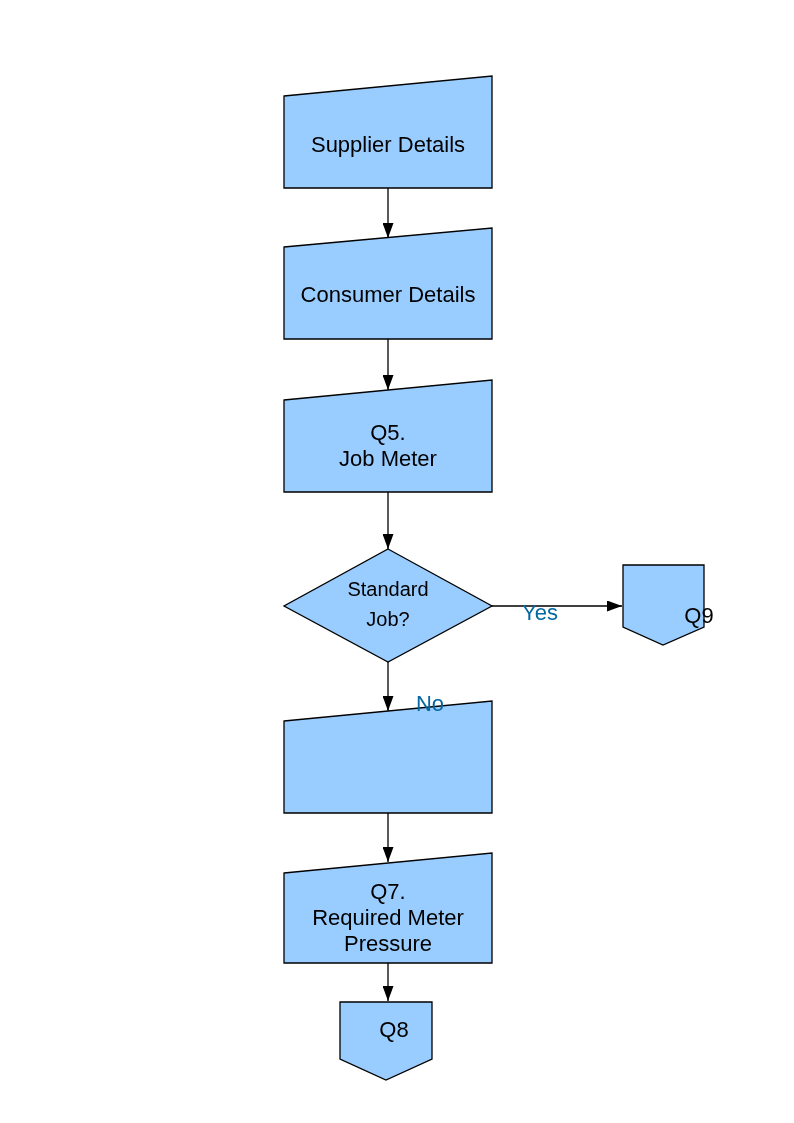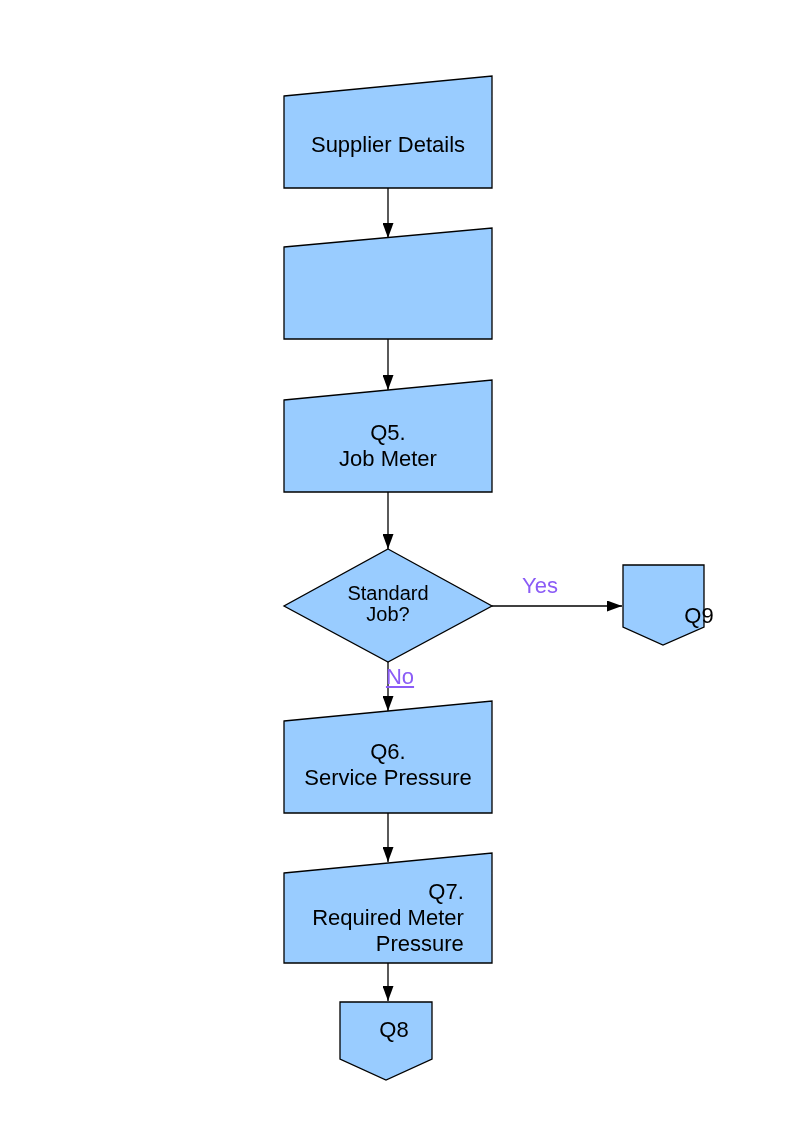--- a/index.html
+++ b/index.html
@@ -36,22 +36,23 @@
     line-height: 26px;
     color: #000000;
     text-align: center;
     white-space: pre-line;
   }
   .edge-label {
     position: absolute;
     transform: translate(-50%, -50%);
     font-size: 22px;
     line-height: 26px;
-    color: #8b5cf6;
+    color: #0369a1;
     white-space: nowrap;
+    margin-top: 27px;
   }
 </style>
 </head>
 <body>
 
 <div class="canvas">
 
   <svg width="794" height="1123" viewBox="0 0 794 1123">
     <defs>
       <marker id="arrowhead" viewBox="0 0 15 11" refX="15" refY="5.5" markerWidth="15" markerHeight="11" markerUnits="userSpaceOnUse" orient="auto">
@@ -71,28 +72,27 @@
     <polygon class="node-shape" points="284,247 492,228 492,339 284,339" fill="#99CCFF"></polygon>
     <polygon class="node-shape" points="284,400 492,380 492,492 284,492" fill="#99CCFF"></polygon>
     <polygon class="node-shape" points="388,549 492,606 388,662 284,606" fill="#99CCFF"></polygon>
     <polygon class="node-shape" points="623,565 704,565 704,627 663,645 623,627" fill="#99CCFF"></polygon>
     <polygon class="node-shape" points="284,721 492,701 492,813 284,813" fill="#99CCFF"></polygon>
     <polygon class="node-shape" points="284,873 492,853 492,963 284,963" fill="#99CCFF"></polygon>
     <polygon class="node-shape" points="340,1002 432,1002 432,1059 386,1080 340,1059" fill="#99CCFF"></polygon>
   </svg>
 
   <div class="label" style="left:388px; top:145px;text-align:center;">Supplier Details</div>
+  <div class="label" style="left:388px; top:295px;">Consumer Details</div>
   <div class="label" style="left:388px; top:446px;">Q5.
 Job Meter</div>
-  <div class="label" style="left:388px; top:604px; font-size:20px; line-height:21px;">Standard
+  <div class="label" style="left:388px; top:604px; font-size:20px; line-height:30px;">Standard
 Job?</div>
   <div class="label" style="left:663px; top:616px;margin-left:36px;">Q9</div>
-  <div class="label" style="left:388px; top:765px;">Q6.
-Service Pressure</div>
-  <div class="label" style="left:388px; top:918px;text-align:right;">Q7.
+  <div class="label" style="left:388px; top:918px;">Q7.
 Required Meter
 Pressure</div>
   <div class="label" style="left:394px; top:1030px;">Q8</div>
 
   <div class="edge-label" style="left:540px; top:586px;">Yes</div>
-  <div class="edge-label" style="left:400px; top:677px;text-decoration:underline;">No</div>
+  <div class="edge-label" style="left:430px; top:677px;">No</div>
 
 </div>
 
 </body></html>

